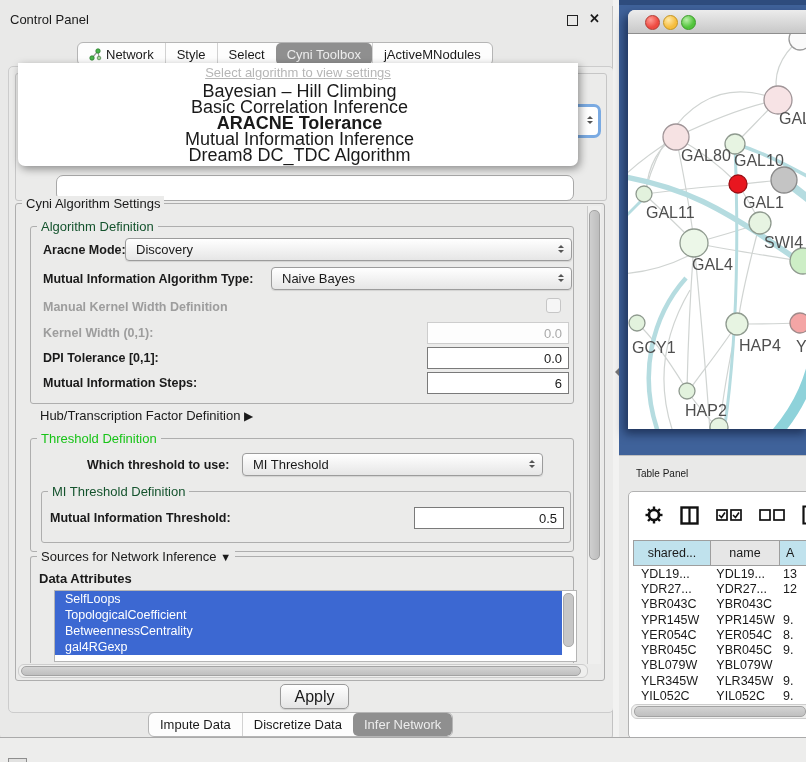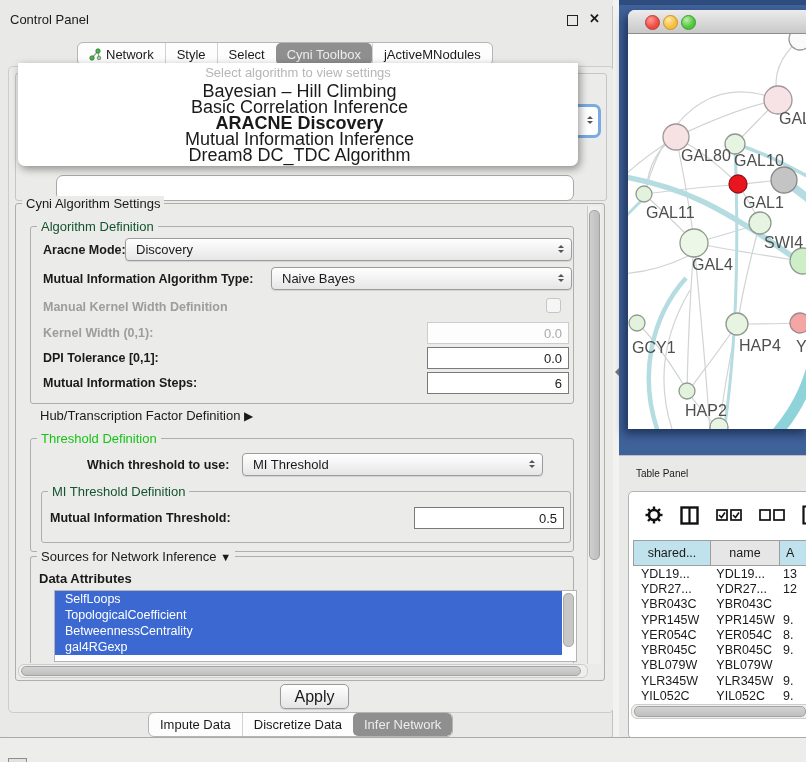--- a/index.html
+++ b/index.html
@@ -58,21 +58,21 @@
   .hthumb{position:absolute;background:linear-gradient(#d3d3d3,#bfbfbf);border:1px solid #a3a3a3;border-radius:5px;}
   
   .apply-btn{position:absolute;left:271px;top:617px;width:67px;height:23px;border:1px solid #9a9a9a;
              border-radius:5px;background:linear-gradient(#ffffff,#e4e4e4);font-size:16px;
              display:flex;align-items:center;justify-content:center;box-shadow:0 1px 1px rgba(0,0,0,.12);}
   .bottom-tabbar{position:absolute;left:148px;top:706px;height:23px;display:flex;
                  background:#fdfdfd;border:1px solid #b5b5b5;border-radius:6px;overflow:hidden;}
   
   .dd{position:absolute;left:18px;top:57px;width:560px;background:#fff;z-index:60;
       border-radius:0 0 7px 7px;box-shadow:2px 3px 9px rgba(0,0,0,.40);padding-bottom:3px;}
-  .dd-hint{height:20px;line-height:20px;text-align:center;color:#b6b6b6;font-size:13px;}
+  .dd-hint{height:20px;line-height:20px;text-align:center;color:#b6b6b6;font-size:13px;text-decoration:underline;}
   .dd-item{height:16px;line-height:16px;font-size:18px;padding-left:3px;white-space:nowrap;text-align:center;}
   .dd-item.bold{font-weight:bold;}
   
   .frag-group{position:absolute;left:14px;top:66px;width:590px;height:126px;border:1px solid #c6c6c6;border-radius:3px;}
   .frag-combo{position:absolute;left:55px;top:168px;width:516px;height:24px;background:#fff;
               border:1px solid #a8a8a8;border-radius:7px;}
   .frag-blue{position:absolute;left:570px;top:97px;width:24px;height:28px;background:#fff;
              border:3px solid #7aaae2;border-radius:7px;}
   
   .splitter{position:absolute;left:613px;top:0;width:6px;height:762px;background:#f2f2f1;}
@@ -265,21 +265,21 @@
       </div>
       <div class="tab selected">
         <span>Infer Network</span>
       </div>
     </div>
 
     <div class="dd">
       <div class="dd-hint">Select algorithm to view settings</div>
       <div class="dd-item">Bayesian – Hill Climbing</div>
       <div class="dd-item">Basic Correlation Inference</div>
-      <div class="dd-item bold">ARACNE Discovery</div>
+      <div class="dd-item bold">ARACNE Tolerance</div>
       <div class="dd-item">Mutual Information Inference</div>
       <div class="dd-item">Dream8 DC_TDC Algorithm</div>
     </div>
   </div>
 
   <div class="splitter"></div>
   <div class="split-arrow"></div>
 
   <div class="desktop"></div>
   <div class="desktop-topline"></div>

